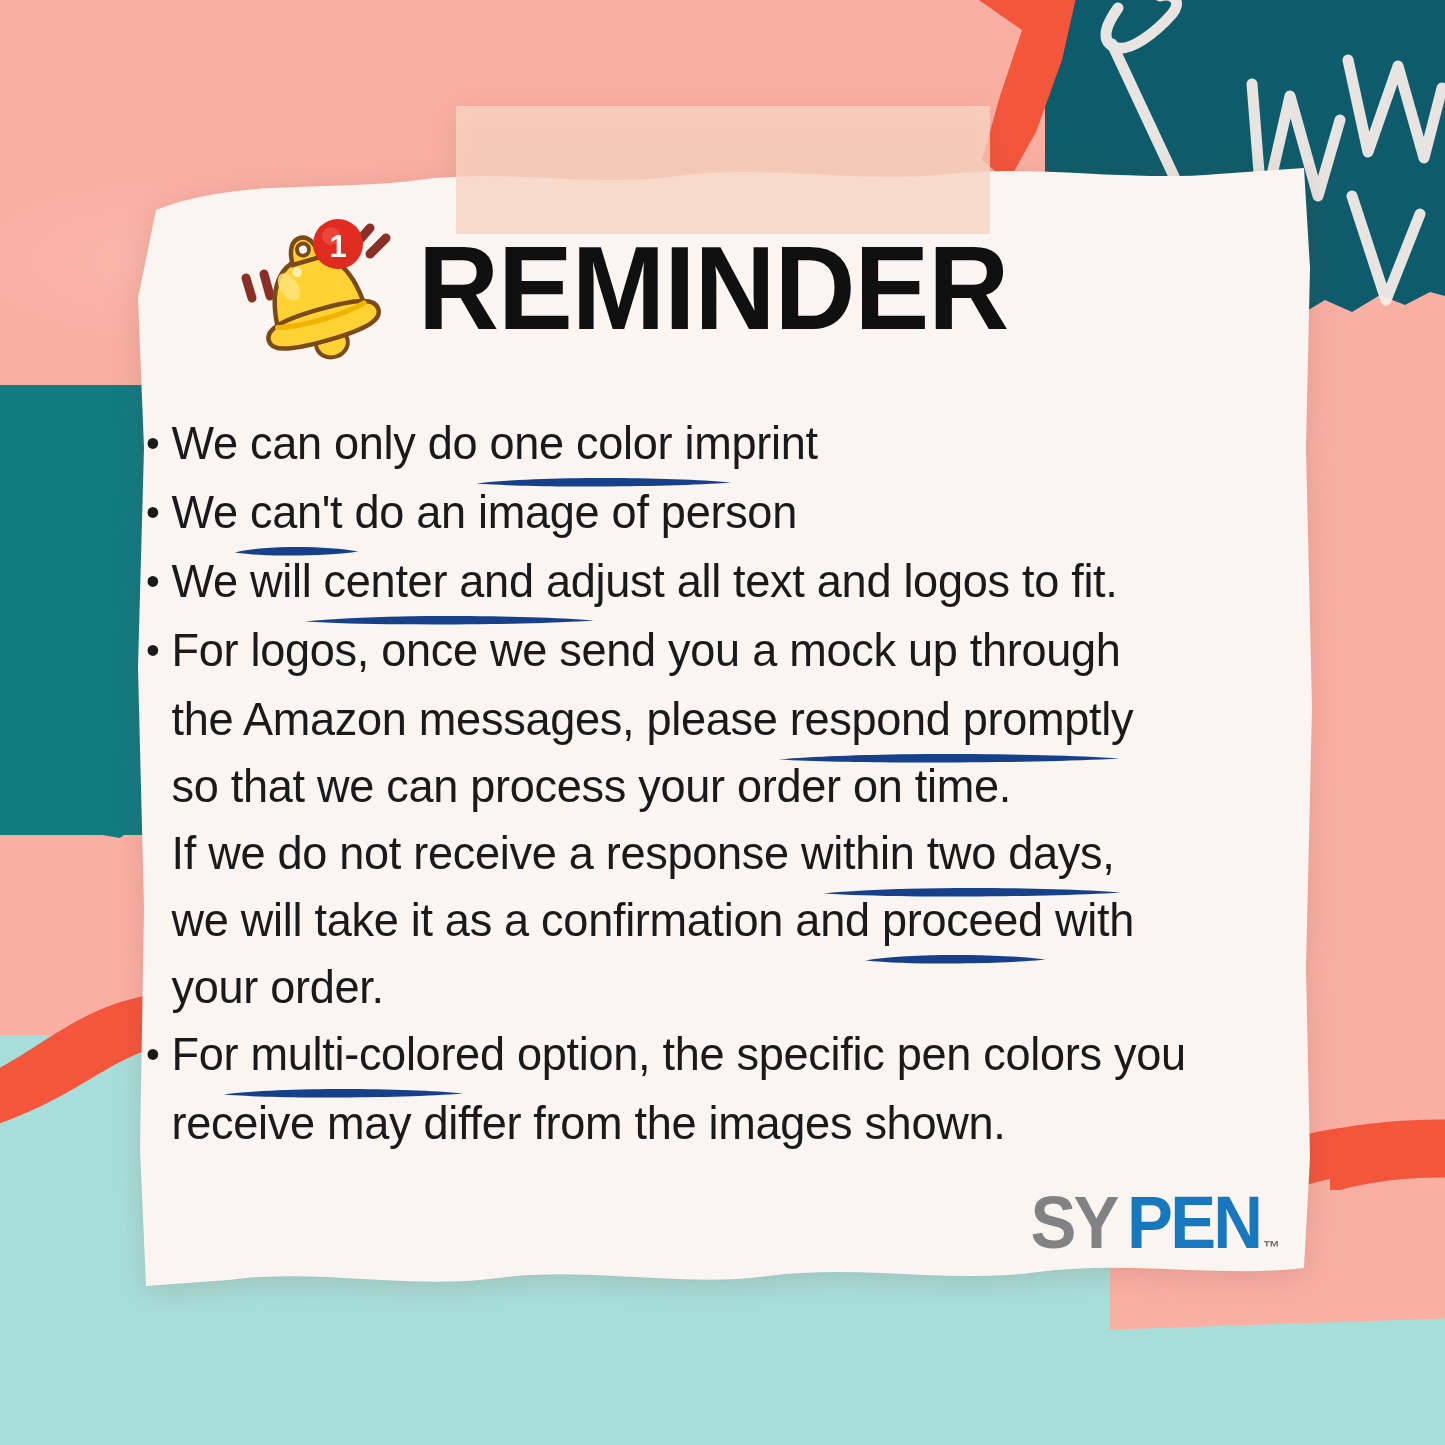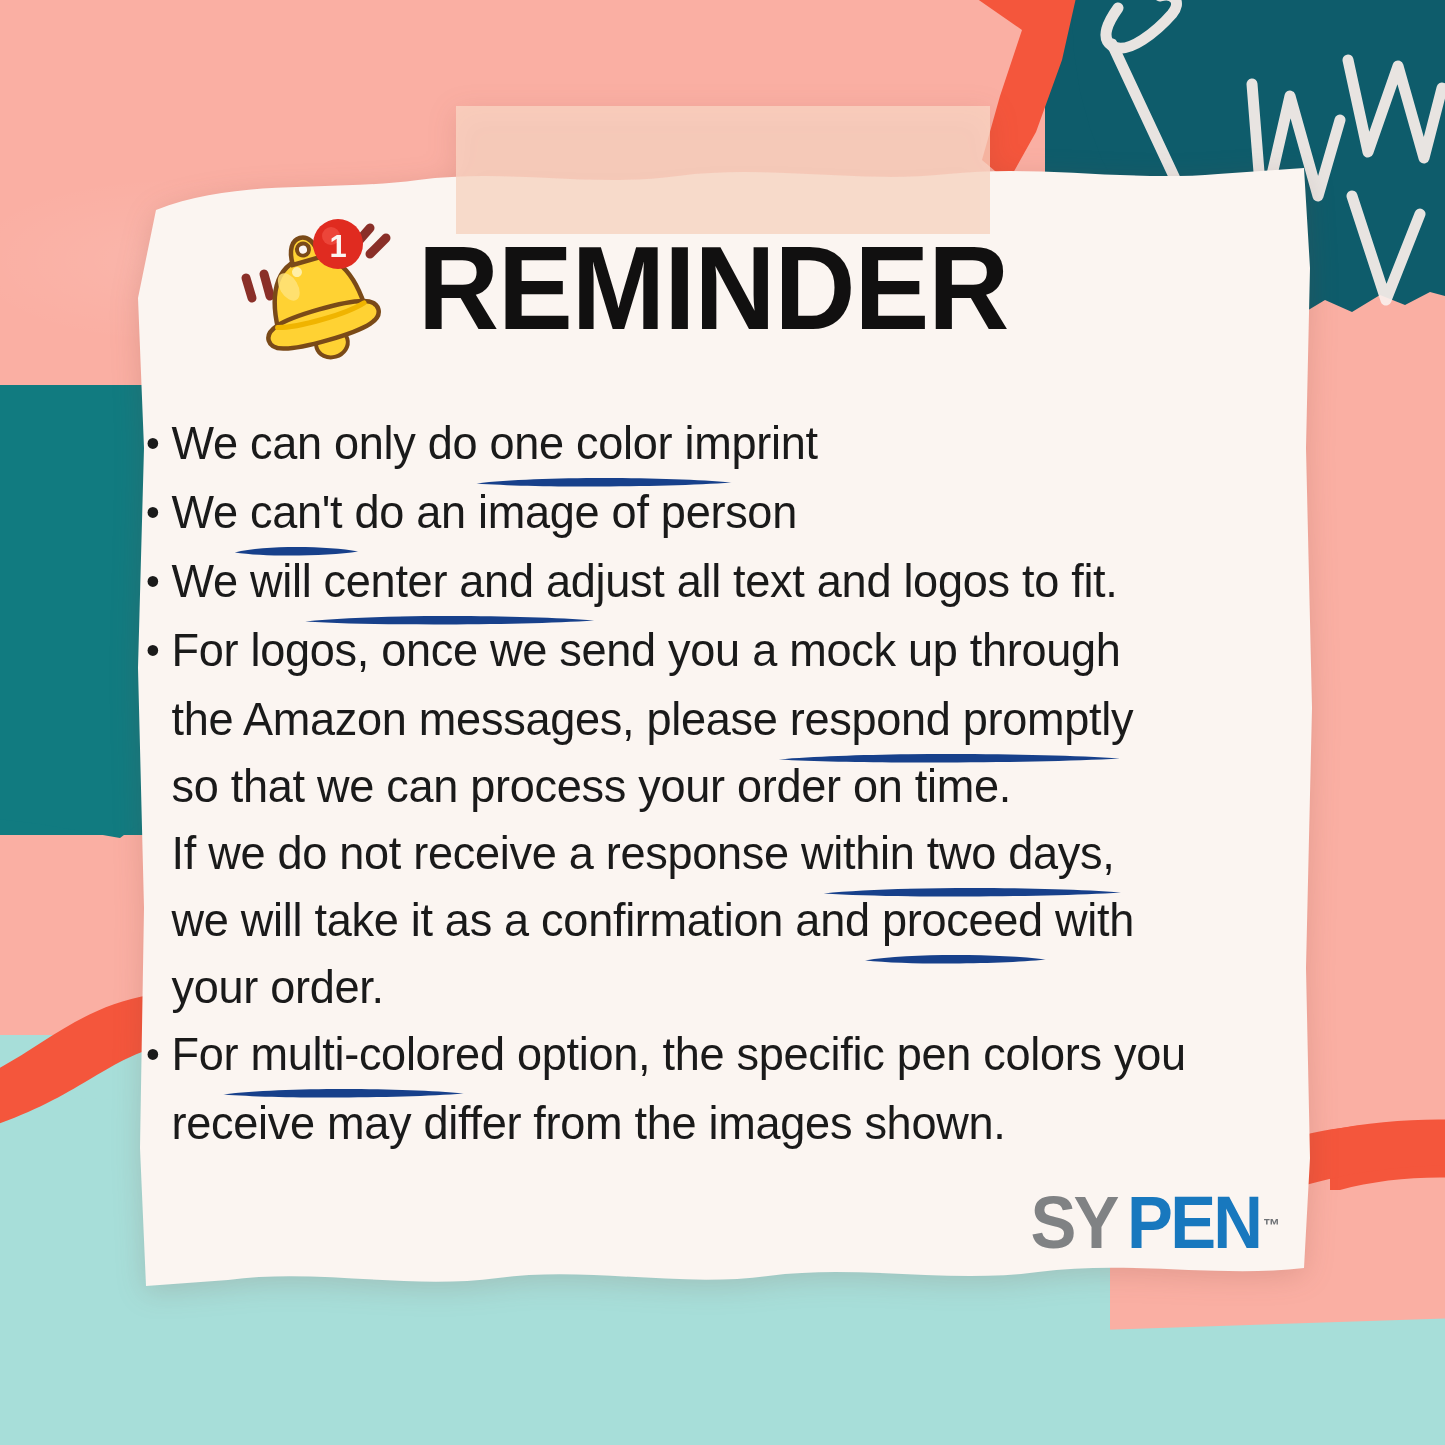--- a/index.html
+++ b/index.html
@@ -107,21 +107,21 @@
 
   .ul-wrap{position:relative;display:inline-block;}
   .ul-wrap .stroke{
     position:absolute;left:-4%;bottom:-12px;width:110%;height:15px;
     pointer-events:none;
   }
 
   
   .logo{
     position:absolute;right:50px;bottom:55px;
-    display:flex;align-items:center;
+    display:flex;align-items:flex-end;
   }
   .logo-text{
     font-size:74px;font-weight:700;letter-spacing:-3px;line-height:.95;
     transform:scaleX(.93);transform-origin:right bottom;
   }
   .logo-sy{color:#808284;}
   .logo-pen{color:#1878BE;}
   .logo-tm{
     font-size:17px;color:#6f7276;font-weight:700;
     margin-left:3px;margin-top:6px;

